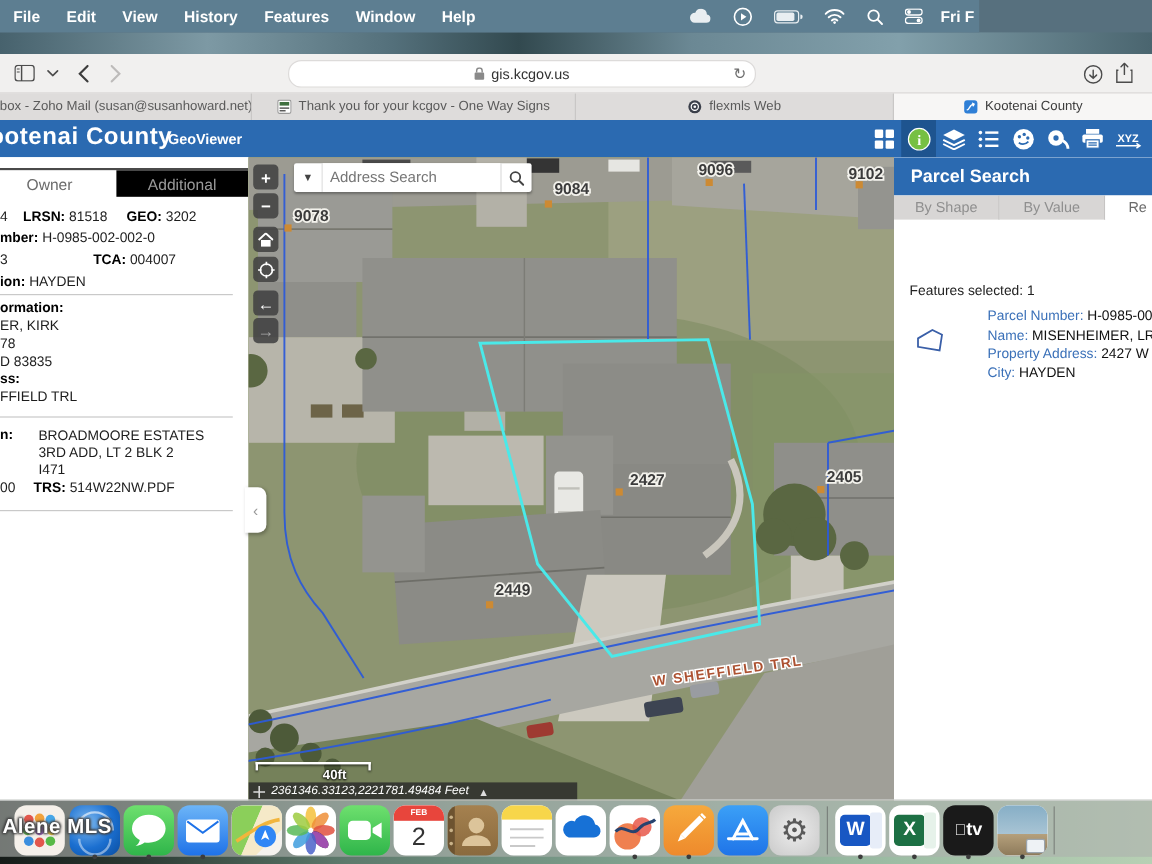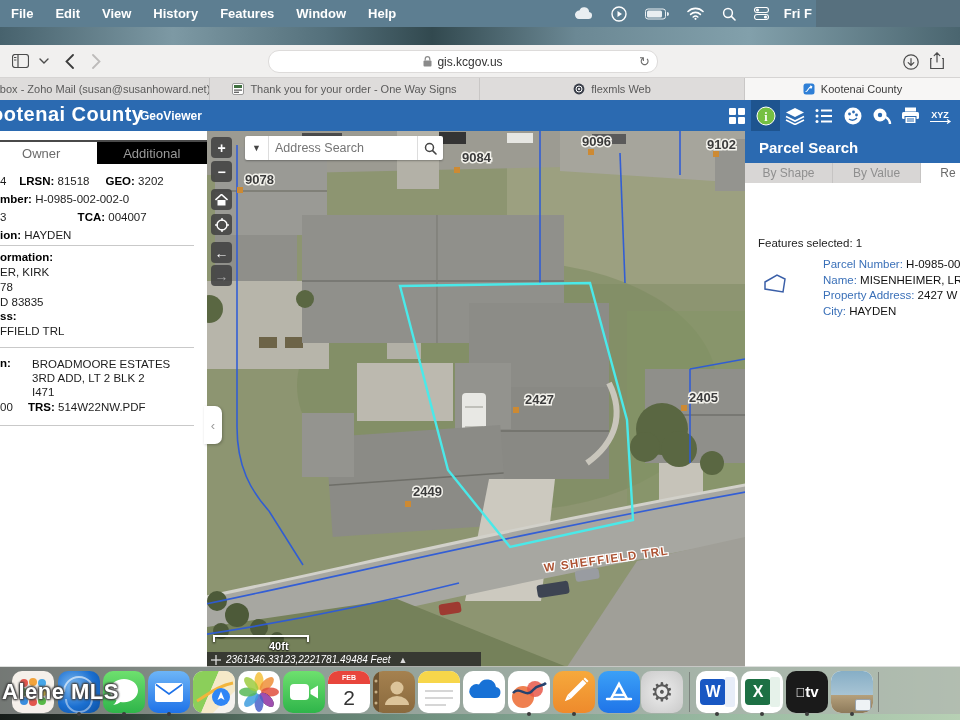--- a/index.html
+++ b/index.html
@@ -20,21 +20,21 @@
   #menubar .mitem { padding:0 11px; }
   #menubar .spacer { flex:1; }
   #menubar .sicon { margin:0 9px; display:flex; align-items:center; }
   #menubar .clock { margin:0 4px 0 6px; font-weight:bold; white-space:nowrap; }
 
   
   #window { left:0; top:45px; width:960px; height:622px; background:#f1f0ef; }
   #toolbar { left:0; top:0; width:960px; height:33px; background:#f1f0ef; border-bottom:1px solid #d6d4d3;
     display:flex; align-items:center; }
   .tbtn { display:flex; align-items:center; justify-content:center; color:#4c4c4c; }
-  #urlfield { position:absolute; left:268px; top:5px; width:390px; height:23px; background:#fff;
+  #urlfield { position:absolute; left:240px; top:5px; width:390px; height:23px; background:#fff;
     border:1px solid #dddbda; border-radius:11px; display:flex; align-items:center; justify-content:center;
     font-size:12px; color:#333; }
   #urlfield .reload { position:absolute; right:7px; color:#6e6e6e; font-size:13px; }
 
   
   #tabbar { left:0; top:33px; width:960px; height:22px; background:#dedcdb; display:flex; }
   .tab { height:22px; border-right:1px solid #c9c7c6; display:flex; align-items:center; justify-content:center;
     font-size:11px; color:#5a5a5a; overflow:hidden; white-space:nowrap; }
   .tab.active { background:#f7f6f5; color:#3c3c3c; }
   .tab .fav { width:12px; height:12px; margin-right:6px; flex:0 0 auto; }
@@ -89,21 +89,21 @@
   .rp-tab.on { background:#fff; color:#6b6b6b; flex:1; }
   .rp-line { position:absolute; font-size:11.5px; white-space:nowrap; color:#111; }
   .rp-lab { color:#3a70b8;margin-left:32px; }
 
   
   #dock { left:0; top:666px; width:960px; height:48px; background:rgba(175,178,175,.62);
     border-top:1px solid rgba(255,255,255,.35); }
   .dicon { position:absolute; top:4px; width:42px; height:42px; border-radius:10px; overflow:hidden; }
   .ddot { position:absolute; top:45px; width:4px; height:4px; border-radius:50%; background:#3c3c3c; }
   .ddiv { position:absolute; top:5px; width:1px; height:40px; background:rgba(90,90,90,.55); }
-  #dock-label { position:absolute; left:2px; top:12px; font-size:22px; font-weight:bold; color:#fff; z-index:4;
+  #dock-label { position:absolute; left:2px; top:12px; font-size:17px; font-weight:bold; color:#fff; z-index:4;
     text-shadow:-1px -1px 2px #444, 1px -1px 2px #444, -1px 1px 2px #444, 1px 1px 2px #444; letter-spacing:.5px; }
   svg { display:block; }
 </style>
 </head>
 <body>
 
 <div id="screen">
 
   <div id="wall-top" class="abs"></div>
   <div id="wall-bottom" class="abs"></div>
@@ -212,21 +212,21 @@
       <div class="tab" style="width:210px">
         <span style="margin-left:-8px">Inbox - Zoho Mail (susan@susanhoward.net)</span>
       </div>
       <div class="tab" style="width:270px">
         <svg class="fav" viewBox="0 0 12 12">
             <rect x="0.5" y="0.5" width="11" height="11" rx="1.5" fill="#fff" stroke="#999"></rect>
             <rect x="2" y="2" width="8" height="3" fill="#3f6f3f"></rect>
             <rect x="2" y="6.5" width="8" height="1.2" fill="#555"></rect>
             <rect x="2" y="8.7" width="5" height="1.2" fill="#555"></rect>
           </svg>
-        <span>Thank you for your order - One Way Signs</span>
+        <span>Thank you for your kcgov - One Way Signs</span>
       </div>
       <div class="tab" style="width:265px">
         <svg class="fav" viewBox="0 0 12 12">
             <circle cx="6" cy="6" r="5.4" fill="#3a3f4a"></circle>
             <circle cx="6" cy="6" r="3" fill="none" stroke="#fff" stroke-width="1"></circle>
             <circle cx="6" cy="6" r="1.1" fill="#fff"></circle>
           </svg>
         <span>flexmls Web</span>
       </div>
       <div class="tab active" style="flex:1;border-right:0">

